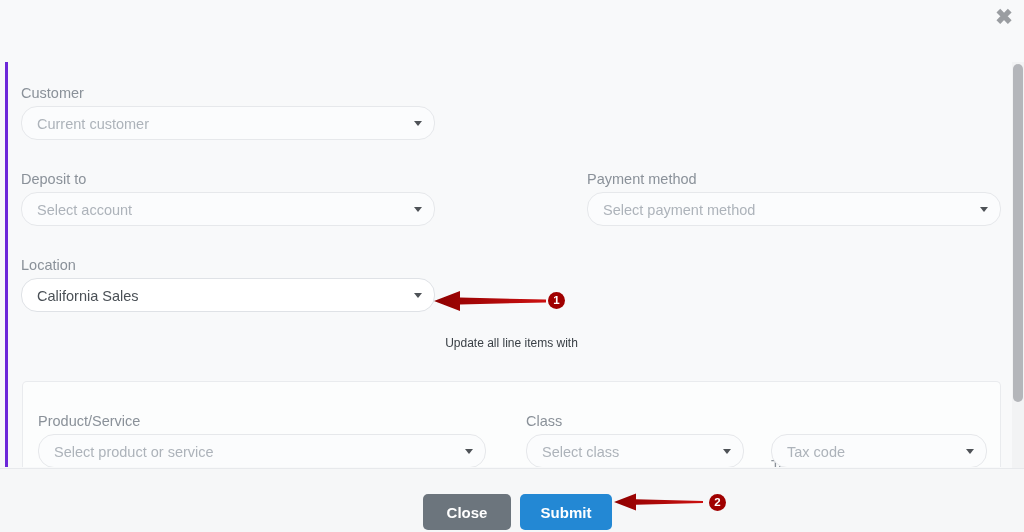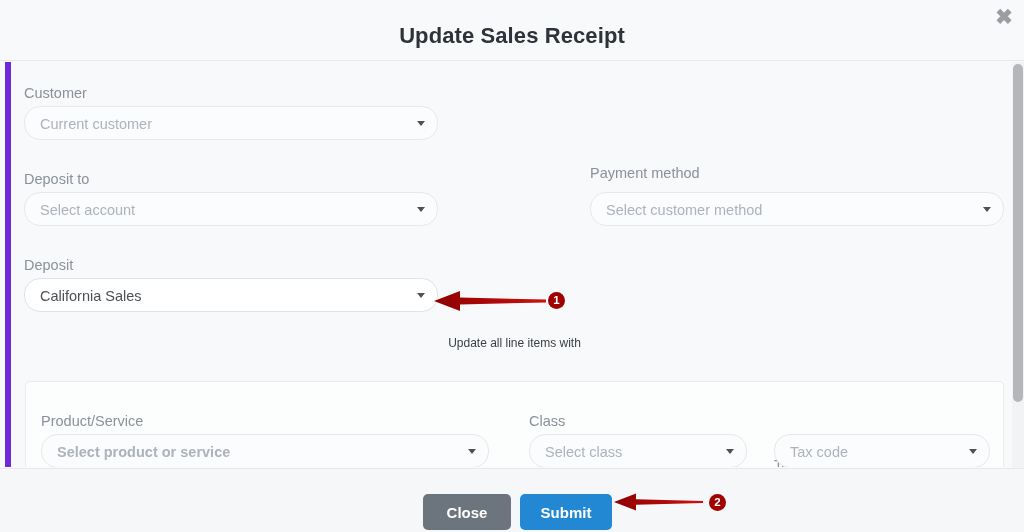--- a/index.html
+++ b/index.html
@@ -70,21 +70,21 @@
     cursor: pointer;
     user-select: none;
   }
 
   
   #modal-body {
     position: absolute;
     left: 5px; top: 62px;
     width: 1007px; height: 405px;
     background: #f8f9fa;
-    border-left: 6px solid #6d28d9;
+    border-left: 3px solid #6d28d9;
     box-sizing: border-box;
     overflow: hidden;
   }
 
   .field-label {
     position: absolute;
     font-size: 14.5px;
     color: #8a9199;
     white-space: nowrap;
   }
@@ -211,57 +211,54 @@
   <div class="bg-smudge dark" style="left:248px;top:1px; width:14px;"></div>
   <div class="bg-smudge dark" style="left:300px;top:1px; width:36px;"></div>
   <div class="bg-smudge dark" style="left:344px;top:1px; width:52px;"></div>
   <div class="bg-smudge dark" style="left:404px;top:1px; width:44px;"></div>
   <div class="bg-smudge" style="left:944px;top:1px; width:22px;"></div>
   <div class="bg-smudge" style="left:976px;top:1px; width:30px;"></div>
 </div>
 
 <div id="modal">
 
-  <div id="modal-header">
-    <div id="modal-title">Update Sales Receipt</div>
-  </div>
   <div id="close-x">✖</div>
 
   <div id="modal-body">
 
     <div class="field-label" style="left:13px; top:23px;">Customer</div>
     <div class="select-box" style="left:13px; top:44px; width:414px;">
       <span class="select-text">Current customer</span>
       <span class="caret"></span>
     </div>
 
     <div class="field-label" style="left:13px; top:109px;">Deposit to</div>
     <div class="select-box" style="left:13px; top:130px; width:414px;">
       <span class="select-text">Select account</span>
       <span class="caret"></span>
     </div>
 
-    <div class="field-label" style="left:579px; top:103px;">Payment method</div>
+    <div class="field-label" style="left:579px; top:109px;">Payment method</div>
     <div class="select-box" style="left:579px; top:130px; width:414px;">
-      <span class="select-text">Select customer method</span>
+      <span class="select-text">Select payment method</span>
       <span class="caret"></span>
     </div>
 
-    <div class="field-label" style="left:13px; top:195px;">Deposit</div>
+    <div class="field-label" style="left:13px; top:195px;">Location</div>
     <div class="select-box filled" style="left:13px; top:216px; width:414px;">
       <span class="select-text">California Sales</span>
       <span class="caret"></span>
     </div>
 
     <div id="section-heading">Update all line items with</div>
 
     <div id="line-item-card">
 
       <div class="field-label" style="left:15px; top:31px;">Product/Service</div>
-      <div class="select-box" style="left:15px; top:52px; width:448px;font-weight:bold;">
+      <div class="select-box" style="left:15px; top:52px; width:448px;">
         <span class="select-text">Select product or service</span>
         <span class="caret"></span>
       </div>
 
       <div class="field-label" style="left:503px; top:31px;">Class</div>
       <div class="select-box" style="left:503px; top:52px; width:218px;">
         <span class="select-text">Select class</span>
         <span class="caret"></span>
       </div>
 

